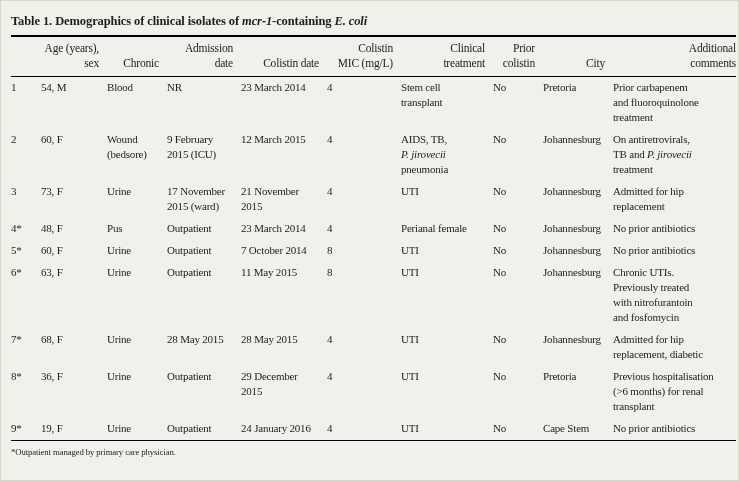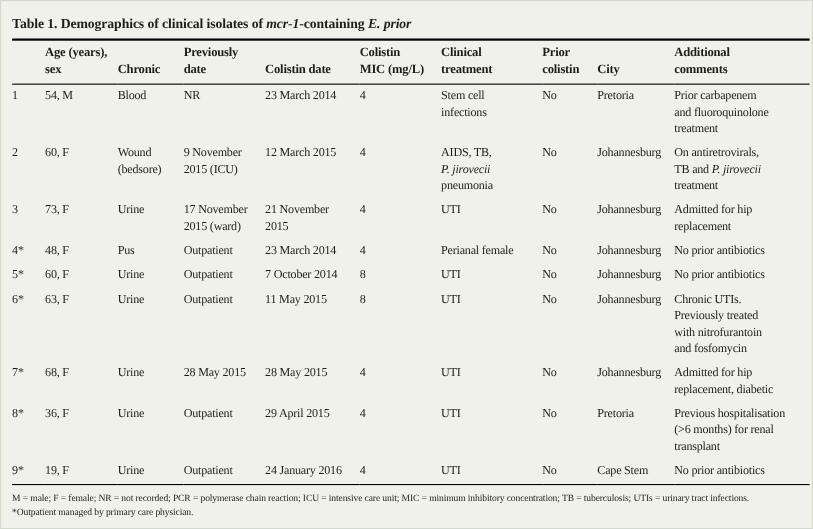--- a/index.html
+++ b/index.html
@@ -33,22 +33,22 @@
   col.c2 { width: 60px; }
   col.c3 { width: 74px; }
   col.c4 { width: 86px; }
   col.c5 { width: 74px; }
   col.c6 { width: 92px; }
   col.c7 { width: 50px; }
   col.c8 { width: 70px; }
   col.c9 { width: 123px; }
   thead th {
     font-size: 11.5px;
-    font-weight: bold;
-    text-align: left;
+    font-weight: normal;
+    text-align: right;
     vertical-align: bottom;
     white-space: pre-line;
     line-height: 15px;
     padding: 4px 8px 5px 0;
     border-bottom: 1.5px solid #000;
   }
   tbody td {
     font-size: 11px;
     vertical-align: top;
     text-align: left;
@@ -63,42 +63,42 @@
     font-size: 8.7px;
     line-height: 12.5px;
     letter-spacing: -0.1px;
   }
   i { font-style: italic; }
 </style>
 </head>
 <body>
 
 <div class="page">
-  <div class="title">Table 1. Demographics of clinical isolates of <i>mcr-1</i>-containing <i>E. prior</i></div>
+  <div class="title">Table 1. Demographics of clinical isolates of <i>mcr-1</i>-containing <i>E. coli</i></div>
 
   <table class="demo">
     <colgroup>
       <col class="c0">
         <col class="c1">
         <col class="c2">
         <col class="c3">
         <col class="c4">
       <col class="c5">
         <col class="c6">
         <col class="c7">
         <col class="c8">
         <col class="c9">
     </colgroup>
     <thead>
       <tr>
           <th></th>
           <th>Age (years),
 sex</th>
           <th>Chronic</th>
-          <th>Previously
+          <th>Admission
 date</th>
           <th>Colistin date</th>
           <th>Colistin
 MIC (mg/L)</th>
           <th>Clinical
 treatment</th>
           <th>Prior
 colistin</th>
           <th>City</th>
           <th>Additional
@@ -107,33 +107,33 @@
     </thead>
     <tbody>
         <tr>
           <td>1</td>
           <td>54, M</td>
           <td>Blood</td>
           <td>NR</td>
           <td>23 March 2014</td>
           <td>4</td>
           <td>Stem cell
-infections</td>
+transplant</td>
           <td>No</td>
           <td>Pretoria</td>
           <td>Prior carbapenem
 and fluoroquinolone
 treatment</td>
         </tr>
         <tr>
           <td>2</td>
           <td>60, F</td>
           <td>Wound
 (bedsore)</td>
-          <td>9 November
+          <td>9 February
 2015 (ICU)</td>
           <td>12 March 2015</td>
           <td>4</td>
           <td>AIDS, TB,
 <i>P. jirovecii</i>
 pneumonia</td>
           <td>No</td>
           <td>Johannesburg</td>
           <td>On antiretrovirals,
 TB and <i>P. jirovecii</i>
@@ -204,21 +204,21 @@
           <td>No</td>
           <td>Johannesburg</td>
           <td>Admitted for hip
 replacement, diabetic</td>
         </tr>
         <tr>
           <td>8*</td>
           <td>36, F</td>
           <td>Urine</td>
           <td>Outpatient</td>
-          <td>29 April 2015</td>
+          <td>29 December 2015</td>
           <td>4</td>
           <td>UTI</td>
           <td>No</td>
           <td>Pretoria</td>
           <td>Previous hospitalisation
 (&gt;6 months) for renal
 transplant</td>
         </tr>
         <tr>
           <td>9*</td>
@@ -229,16 +229,15 @@
           <td>4</td>
           <td>UTI</td>
           <td>No</td>
           <td>Cape Stem</td>
           <td>No prior antibiotics</td>
         </tr>
       </tbody>
   </table>
 
   <div class="footnotes">
-    <div>M = male; F = female; NR = not recorded; PCR = polymerase chain reaction; ICU = intensive care unit; MIC = minimum inhibitory concentration; TB = tuberculosis; UTIs = urinary tract infections.</div>
     <div>*Outpatient managed by primary care physician.</div>
   </div>
 </div>
 
 </body></html>

